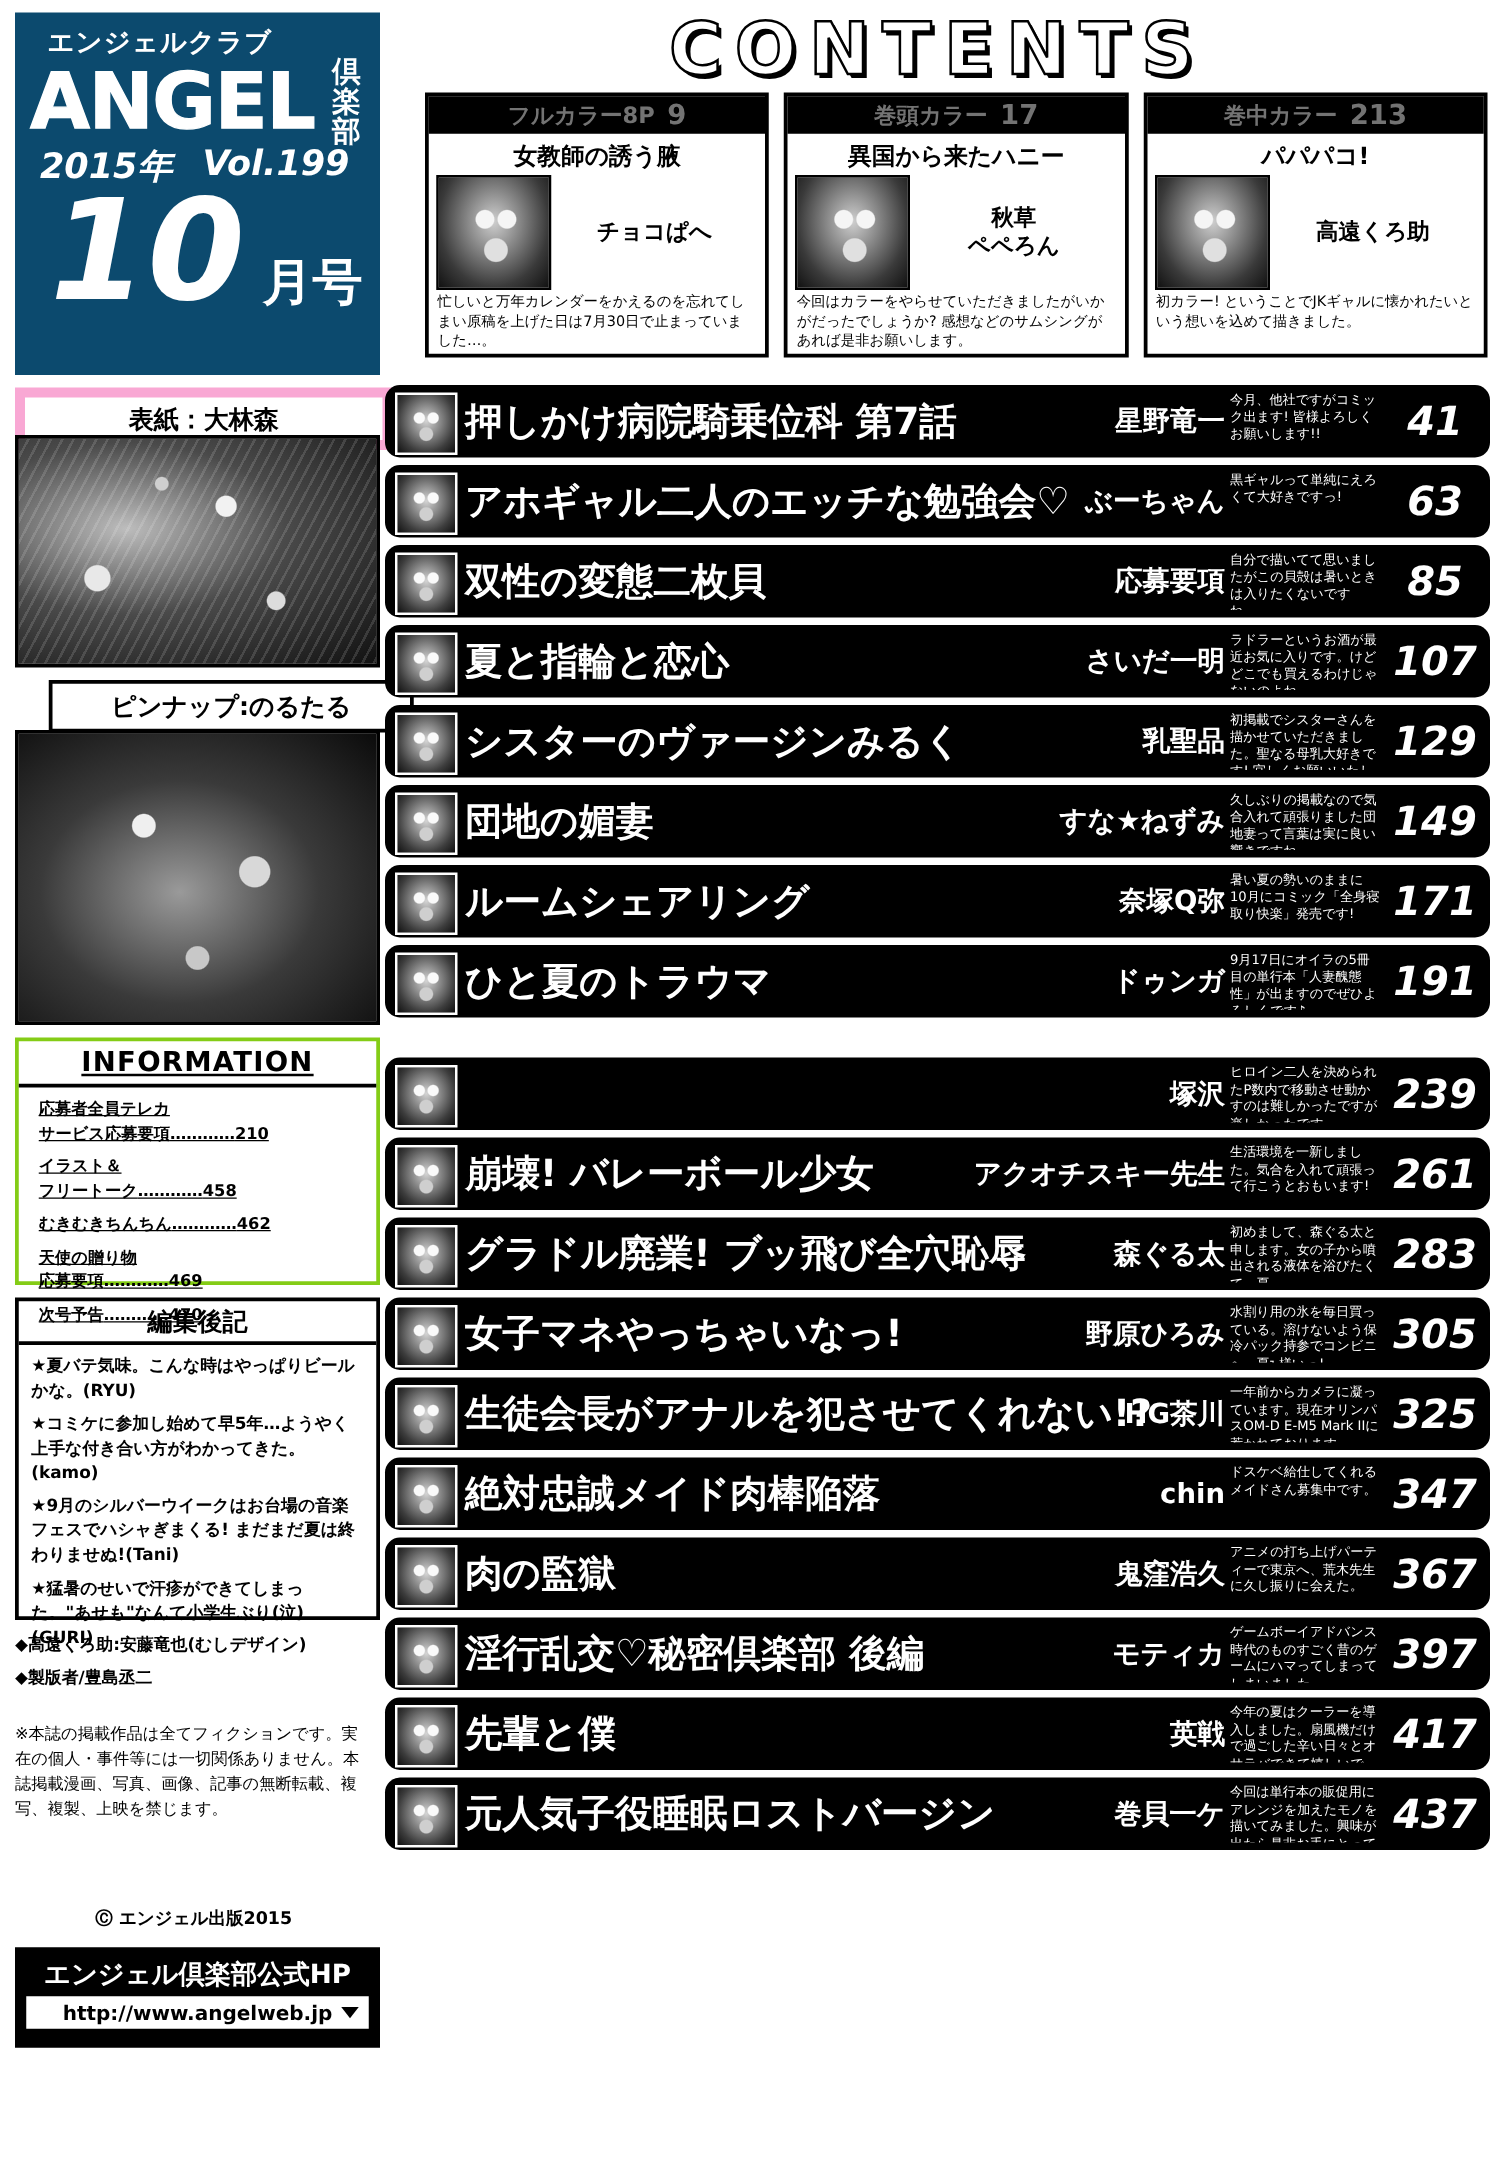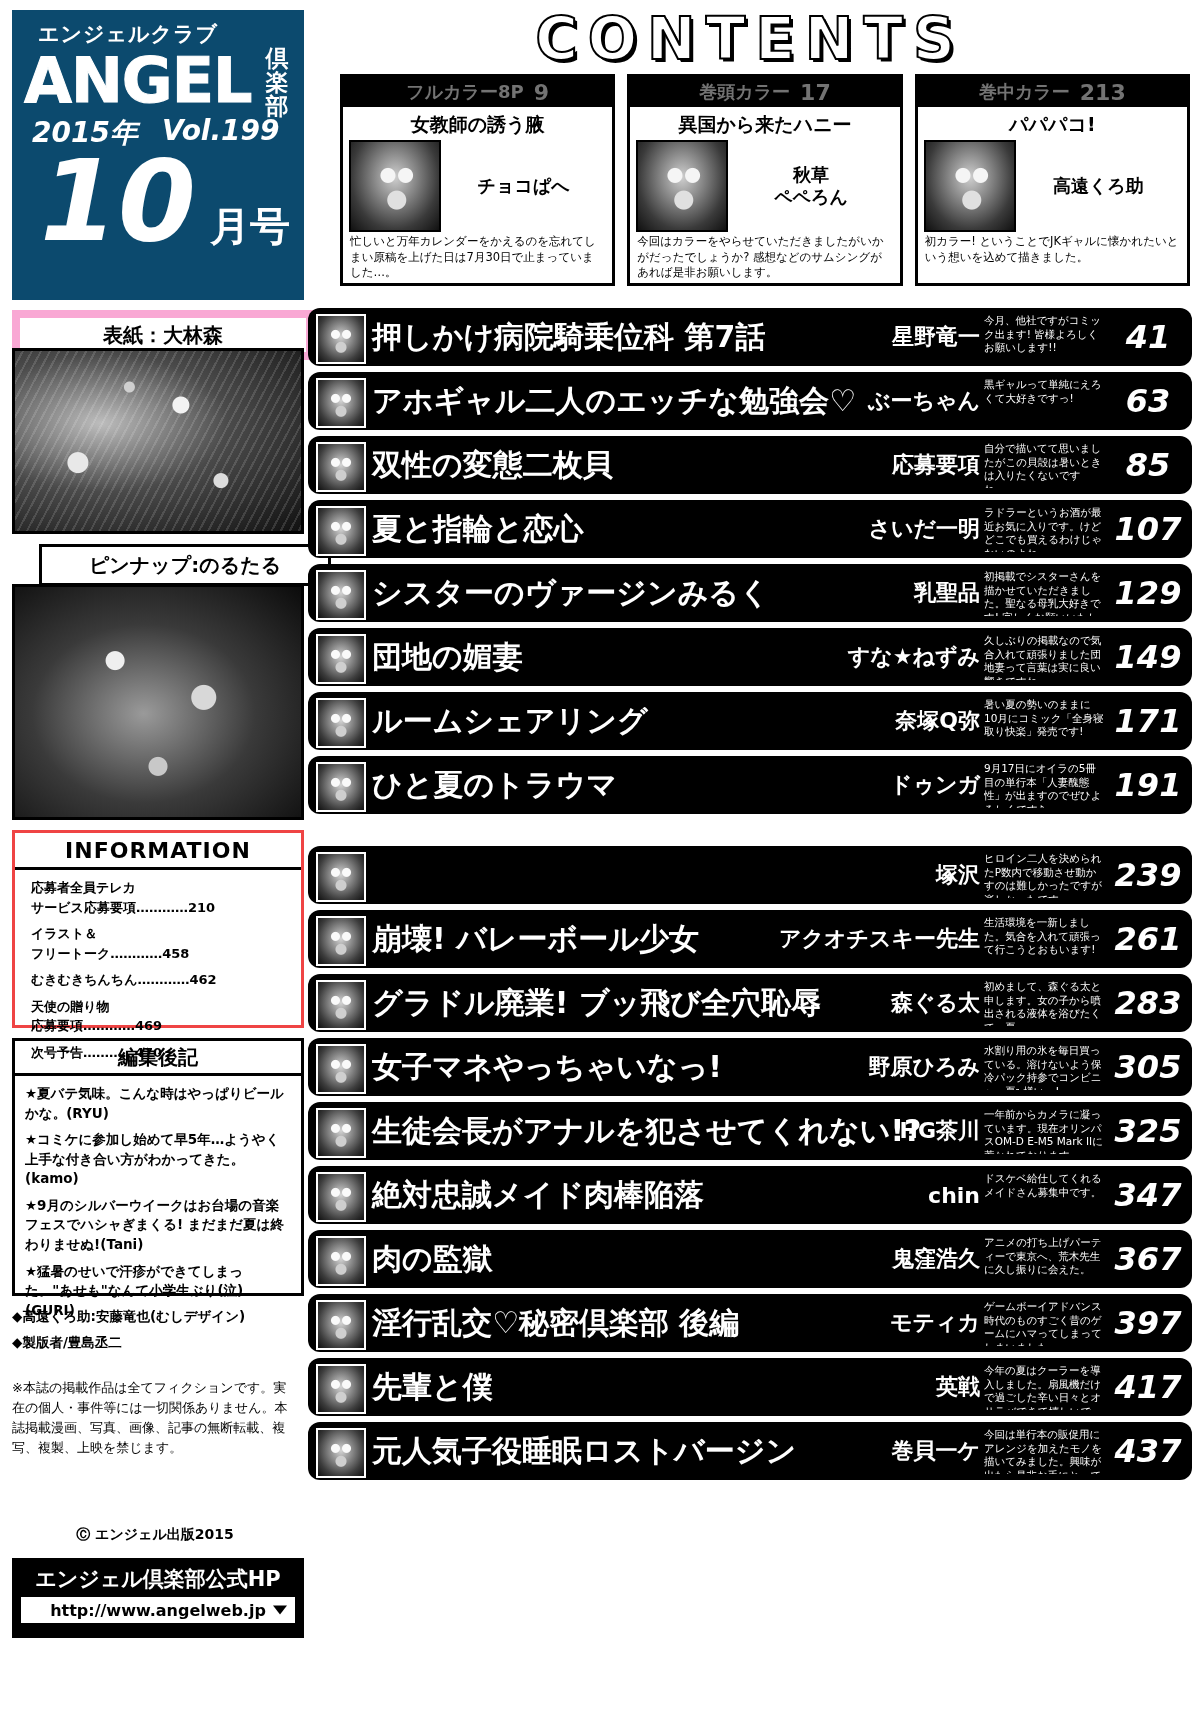--- a/index.html
+++ b/index.html
@@ -32,21 +32,21 @@
 
   .pinup-head{position:absolute;left:0;top:534px;width:286px;height:36px;border:3px solid #000;display:flex;align-items:center;justify-content:center;font-size:20px;font-weight:bold;margin-left:27px;}
   .pinup-img{position:absolute;left:0;top:574px;width:286px;height:230px;border:3px solid #000;background:
       radial-gradient(ellipse at 45% 55%, #9a9a9a 0%, #3a3a3a 50%, #0b0b0b 100%),
       repeating-linear-gradient(75deg,#0000 0 5px,#ffffff1a 5px 7px);}
   .pinup-img .spec{position:absolute;inset:0;background:
       radial-gradient(circle at 35% 32%,#efefef 0 9px,#0000 10px),
       radial-gradient(circle at 66% 48%,#d8d8d8 0 12px,#0000 13px),
       radial-gradient(circle at 50% 78%,#c8c8c8 0 9px,#0000 10px);}
 
-  .info-box{position:absolute;left:0;top:820px;width:286px;height:192px;border:3px solid #ef4444;}
+  .info-box{position:absolute;left:0;top:820px;width:286px;height:192px;border:3px solid #84cc16;text-decoration:underline;}
   .info-title{height:34px;border-bottom:3px solid #000;display:flex;align-items:center;justify-content:center;font-size:22px;font-weight:bold;letter-spacing:1px;}
   .info-list{padding:8px 10px 0 16px;font-size:13px;line-height:1.5;font-weight:bold;}
   .info-item{margin-bottom:7px;}
   .dots{letter-spacing:0px;}
 
   .post-box{position:absolute;left:0;top:1028px;width:286px;height:252px;border:3px solid #000;}
   .post-title{height:32px;border-bottom:3px solid #000;display:flex;align-items:center;justify-content:center;font-size:20px;font-weight:bold;}
   .post-body{padding:8px 10px;font-size:13.5px;line-height:1.45;font-weight:bold;}
   .post-body p{margin:0 0 7px 0;}
 

